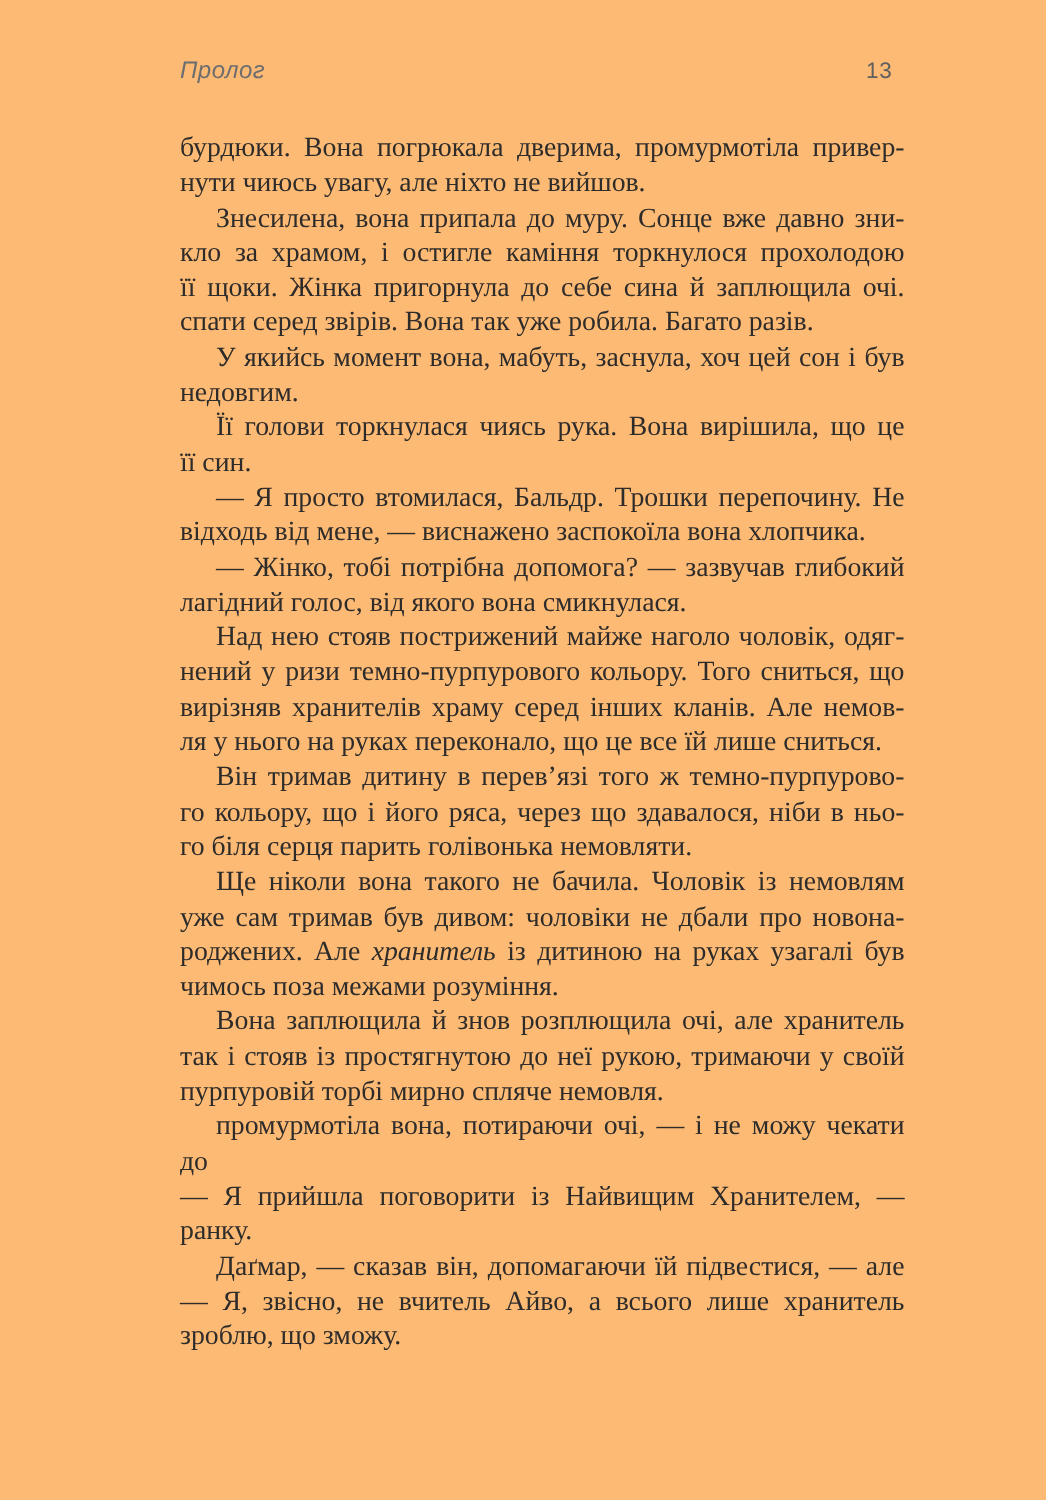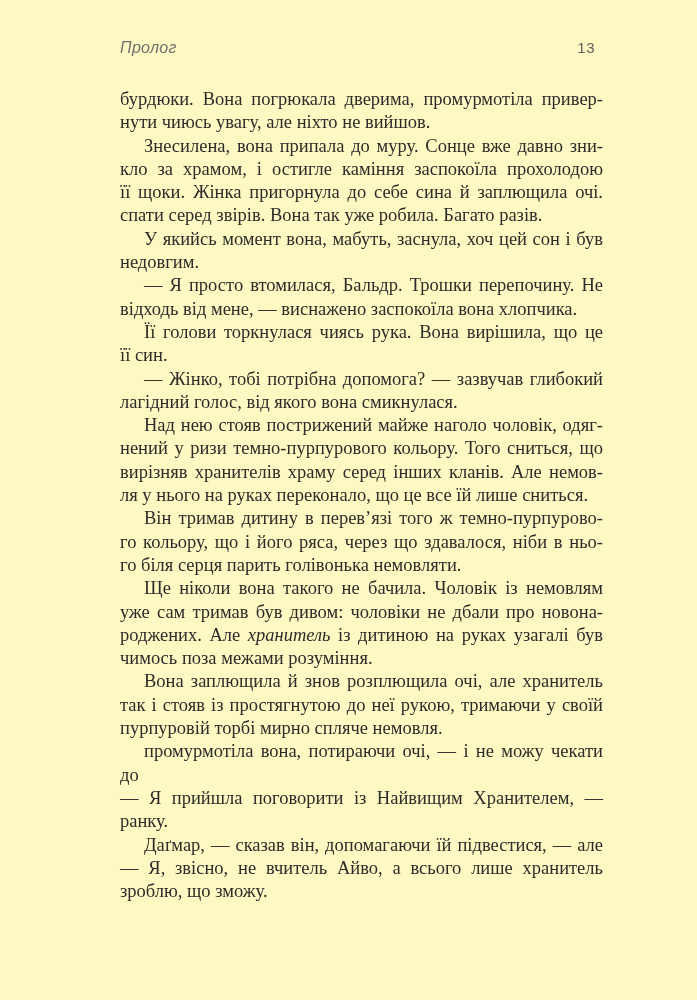--- a/index.html
+++ b/index.html
@@ -4,21 +4,21 @@
 <style>
   html, body {
     margin: 0;
     padding: 0;
     background: #fbfbfa;
   }
   .page {
     position: relative;
     width: 697px;
     height: 1000px;
-    background: #fef9c3;
+    background: #fdba74;
     overflow: hidden;
     font-family: "Liberation Serif", "DejaVu Serif", serif;
     color: #2e2c2a;
   }
   .running-header {
     position: absolute;
     left: 120px;
     top: 39px;
     width: 483px;
     display: flex;
@@ -69,35 +69,35 @@
     <span class="folio">13</span>
   </div>
 
   <div class="body-text" id="body-text">
       <div class="para">
         <div class="line">бурдюки. Вона погрюкала дверима, промурмотіла привер-</div>
         <div class="line last">нути чиюсь увагу, але ніхто не вийшов.</div>
       </div>
       <div class="para indent">
         <div class="line">Знесилена, вона припала до муру. Сонце вже давно зни-</div>
-        <div class="line">кло за храмом, і остигле каміння заспокоїла прохолодою</div>
+        <div class="line">кло за храмом, і остигле каміння торкнулося прохолодою</div>
         <div class="line">її щоки. Жінка пригорнула до себе сина й заплющила очі.</div>
         <div class="line last">спати серед звірів. Вона так уже робила. Багато разів.</div>
       </div>
       <div class="para indent">
         <div class="line">У якийсь момент вона, мабуть, заснула, хоч цей сон і був</div>
         <div class="line last">недовгим.</div>
       </div>
       <div class="para indent">
+        <div class="line">Її голови торкнулася чиясь рука. Вона вирішила, що це</div>
+        <div class="line last">її син.</div>
+      </div>
+      <div class="para indent">
         <div class="line">— Я просто втомилася, Бальдр. Трошки перепочину. Не</div>
         <div class="line last">відходь від мене, — виснажено заспокоїла вона хлопчика.</div>
-      </div>
-      <div class="para indent">
-        <div class="line">Її голови торкнулася чиясь рука. Вона вирішила, що це</div>
-        <div class="line last">її син.</div>
       </div>
       <div class="para indent">
         <div class="line">— Жінко, тобі потрібна допомога? — зазвучав глибокий</div>
         <div class="line last">лагідний голос, від якого вона смикнулася.</div>
       </div>
       <div class="para indent">
         <div class="line">Над нею стояв пострижений майже наголо чоловік, одяг-</div>
         <div class="line">нений у ризи темно-пурпурового кольору. Того сниться, що</div>
         <div class="line">вирізняв хранителів храму серед інших кланів. Але немов-</div>
         <div class="line last">ля у нього на руках переконало, що це все їй лише сниться.</div>

